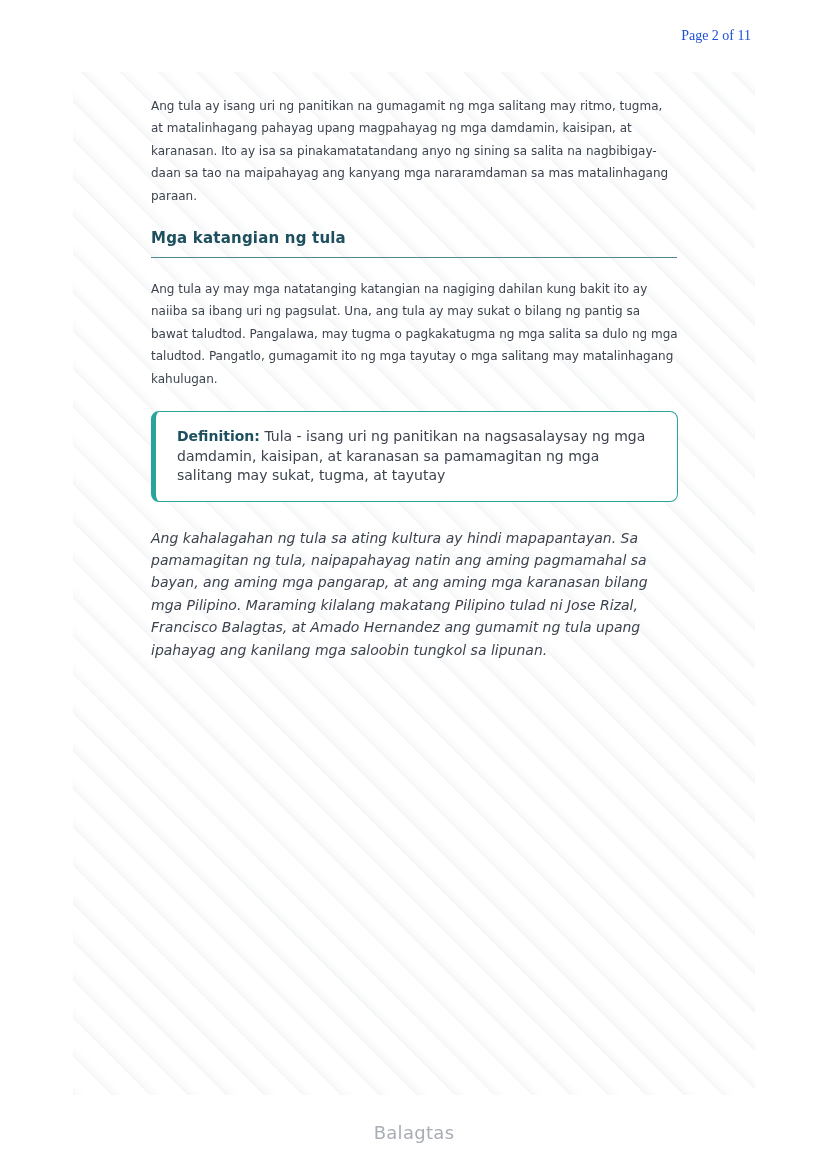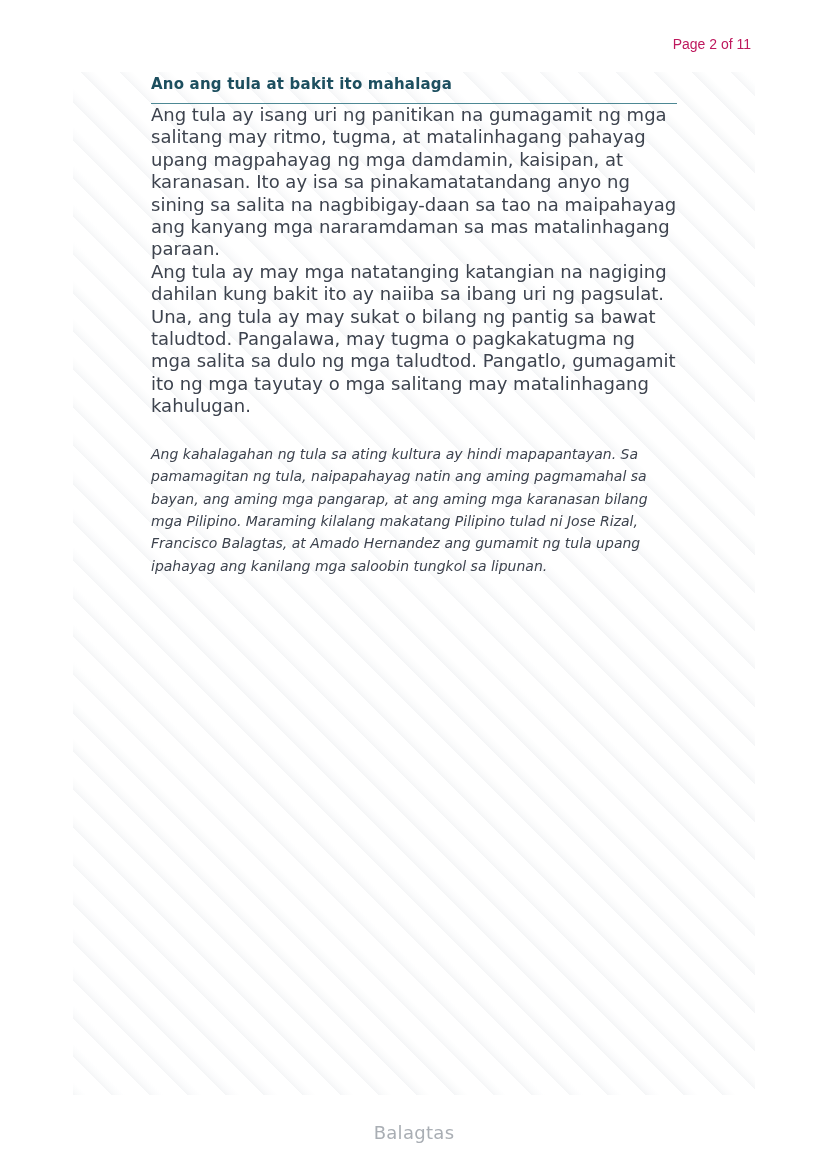--- a/index.html
+++ b/index.html
@@ -7,24 +7,23 @@
     width: 828px; height: 1171px;
     background: #ffffff;
     font-family: "DejaVu Sans", "Liberation Sans", sans-serif;
     position: relative;
     overflow: hidden;
   }
   .page-indicator {
     position: absolute;
     top: 28px;
     right: 77px;
-    font-family: Liberation Sans, sans-serif;
+    font-family: Liberation Serif, serif;
     font-size: 14px;
-    color: #be185d;
-    margin-top: 8px;
+    color: #1d4ed8;
   }
   .content-panel {
     position: absolute;
     left: 73px;
     top: 72px;
     width: 682px;
     height: 1023px;
     background:
       repeating-linear-gradient(45deg,
         rgba(190,196,204,0.16) 0px,
@@ -37,22 +36,22 @@
   .section-heading {
     font-size: 15px;
     font-weight: bold;
     color: #1d4f5f;
     letter-spacing: 0.2px;
     padding-bottom: 10px;
     border-bottom: 1.5px solid #4d8894;
   }
   .section-heading.second { margin-top: 22px; }
   .body-paragraph {
-    margin-top: 0;
-    font-size: 18px;
+    margin-top: 20px;
+    font-size: 12px;
     line-height: 22.4px;
     color: #3d434e;
     width: 527px;
   }
   .definition-box {
     margin-top: 21px;
     width: 527px;
     border: 1.5px solid #2aa49b;
     border-left: 5px solid #2aa49b;
     border-radius: 8px;
@@ -85,25 +84,28 @@
     letter-spacing: 0.3px;
   }
 </style>
 </head>
 <body>
 
 <div class="page-indicator">Page 2 of 11</div>
 
 <div class="content-panel">
 
-  <div class="section-heading">Ano ang tula at bakit ito mahalaga</div>
 
   <div class="body-paragraph">Ang tula ay isang uri ng panitikan na gumagamit ng mga salitang may ritmo, tugma, at matalinhagang pahayag upang magpahayag ng mga damdamin, kaisipan, at karanasan. Ito ay isa sa pinakamatatandang anyo ng sining sa salita na nagbibigay-daan sa tao na maipahayag ang kanyang mga nararamdaman sa mas matalinhagang paraan.</div>
 
+  <div class="section-heading second">Mga katangian ng tula</div>
 
   <div class="body-paragraph">Ang tula ay may mga natatanging katangian na nagiging dahilan kung bakit ito ay naiiba sa ibang uri ng pagsulat. Una, ang tula ay may sukat o bilang ng pantig sa bawat taludtod. Pangalawa, may tugma o pagkakatugma ng mga salita sa dulo ng mga taludtod. Pangatlo, gumagamit ito ng mga tayutay o mga salitang may matalinhagang kahulugan.</div>
 
+  <div class="definition-box">
+    <span class="definition-label">Definition:</span><span> Tula - isang uri ng panitikan na nagsasalaysay ng mga damdamin, kaisipan, at karanasan sa pamamagitan ng mga salitang may sukat, tugma, at tayutay</span>
+  </div>
 
   <div class="closing-paragraph">Ang kahalagahan ng tula sa ating kultura ay hindi mapapantayan. Sa pamamagitan ng tula, naipapahayag natin ang aming pagmamahal sa bayan, ang aming mga pangarap, at ang aming mga karanasan bilang mga Pilipino. Maraming kilalang makatang Pilipino tulad ni Jose Rizal, Francisco Balagtas, at Amado Hernandez ang gumamit ng tula upang ipahayag ang kanilang mga saloobin tungkol sa lipunan.</div>
 
 </div>
 
 <div class="footer-brand">Balagtas</div>
 
 </body></html>

